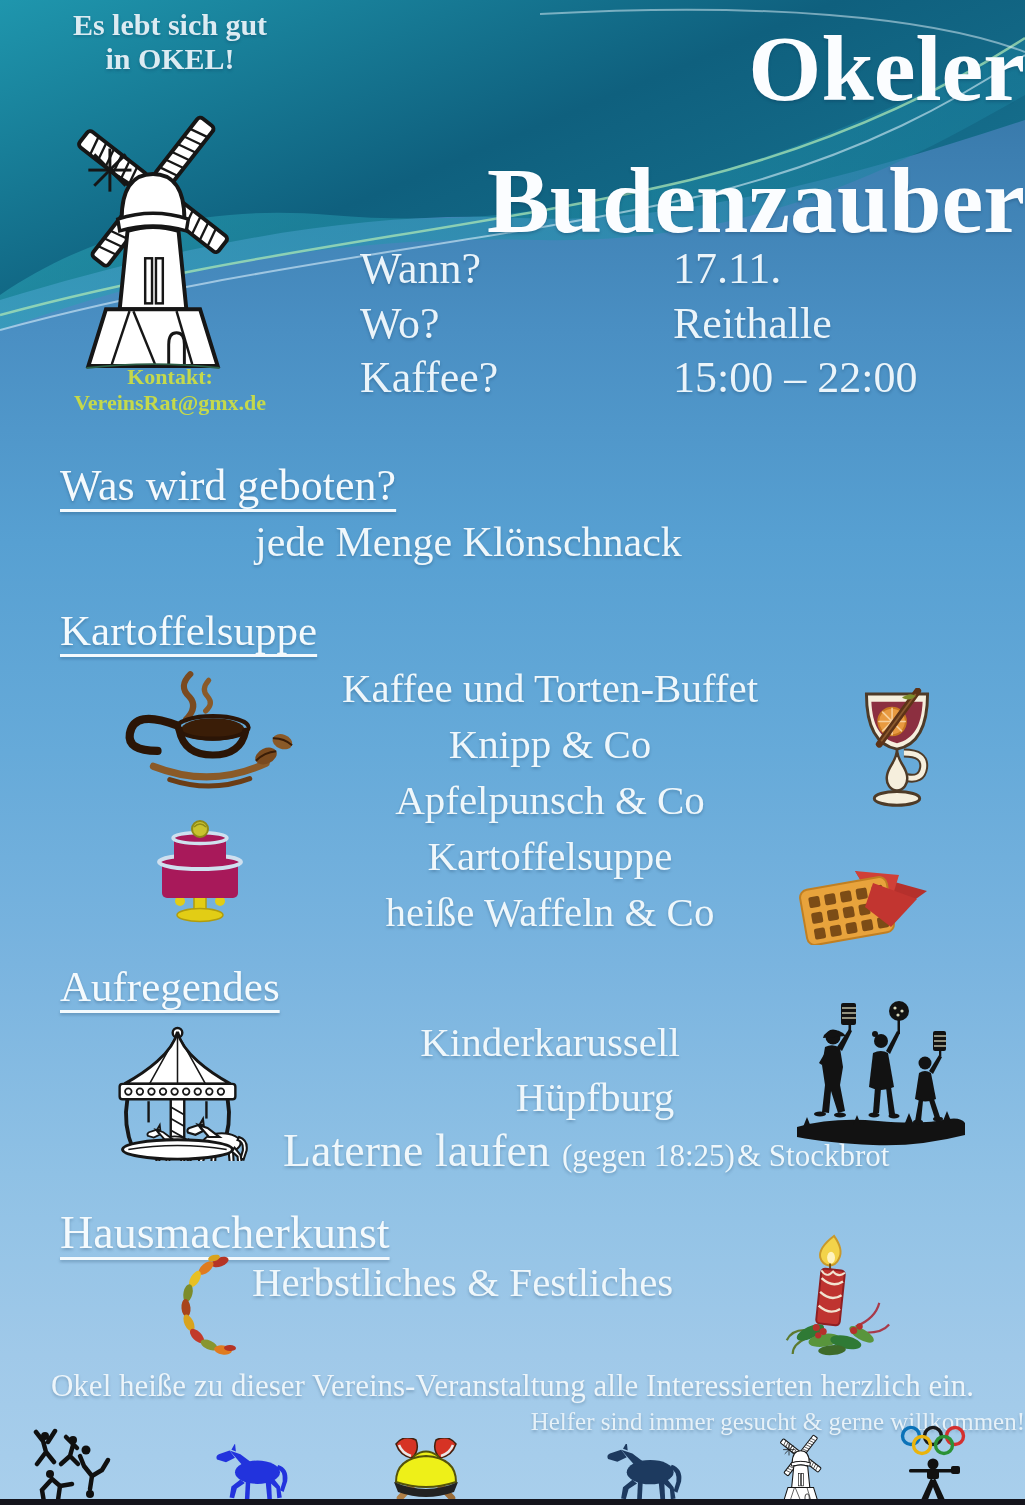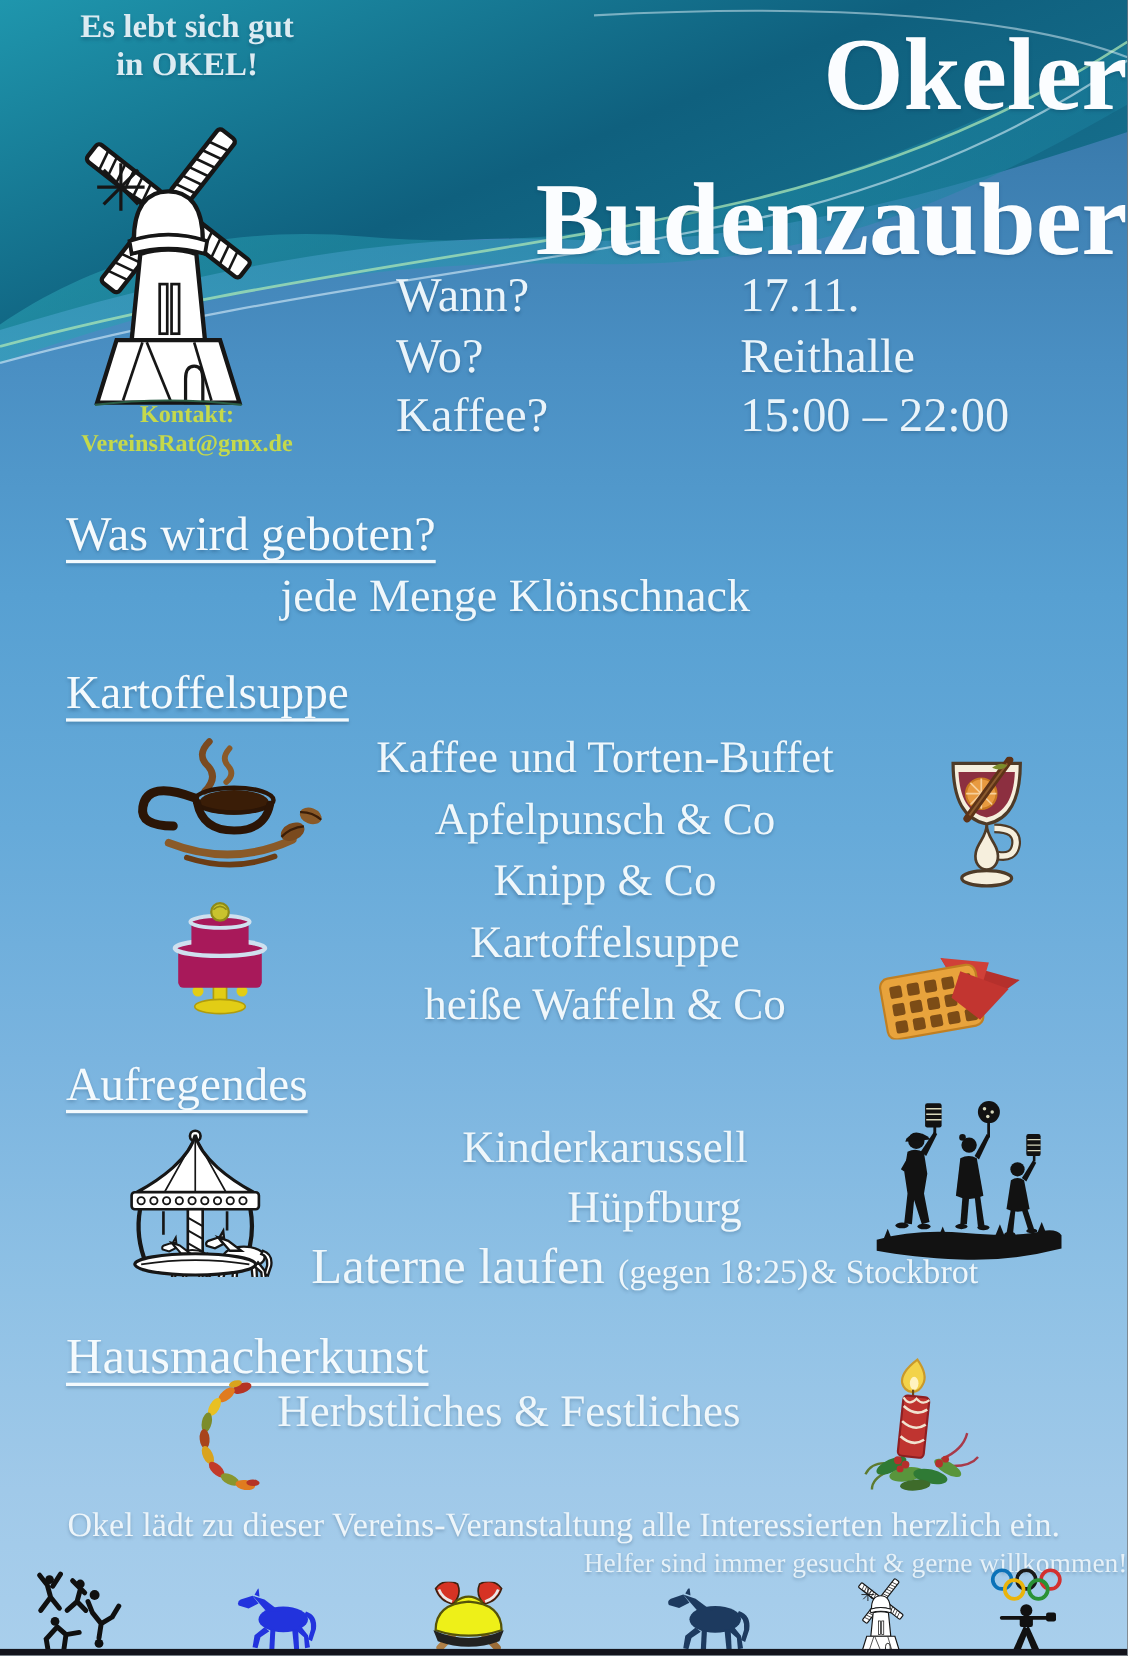--- a/index.html
+++ b/index.html
@@ -124,22 +124,22 @@
   <span class="abs qa soft" style="left:673px;top:298px">Reithalle</span>
   <span class="abs qa soft" style="left:360px;top:352px">Kaffee?</span>
   <span class="abs qa soft" style="left:673px;top:352px">15:00 – 22:00</span>
 
   <span class="abs heading soft" style="left:60px;top:460px;font-size:44px">Was wird geboten?</span>
   <span class="abs item soft" style="left:255px;top:518px;font-size:42px">jede Menge Klönschnack</span>
 
   <span class="abs heading soft" style="left:60px;top:606px">Kartoffelsuppe</span>
   <div class="abs centerblock" style="left:155px;top:660px;width:790px;line-height:56px">
     <div class="item soft">Kaffee und Torten-Buffet</div>
+    <div class="item soft">Knipp &amp; Co</div>
     <div class="item soft">Apfelpunsch &amp; Co</div>
-    <div class="item soft">Knipp &amp; Co</div>
     <div class="item soft">Kartoffelsuppe</div>
     <div class="item soft">heiße Waffeln &amp; Co</div>
   </div>
 
   <svg class="abs" style="left:92px;top:668px" width="215" height="128" viewBox="0 0 210 125">
     <path d="M96,6 q-12,12 -1,22 q9,10 -3,22" fill="none" stroke="#7a4a20" stroke-width="6" stroke-linecap="round"></path>
     <path d="M114,12 q-8,9 -1,16 q6,7 -2,14" fill="none" stroke="#8a5a28" stroke-width="5" stroke-linecap="round"></path>
     <ellipse cx="118" cy="60" rx="31" ry="11" fill="#3a1d07"></ellipse>
     <ellipse cx="118" cy="58" rx="35" ry="11" fill="none" stroke="#2b1506" stroke-width="4"></ellipse>
     <path d="M85,60 q5,25 33,25 q27,0 32,-23" fill="none" stroke="#2b1506" stroke-width="7" stroke-linecap="round"></path>
@@ -358,21 +358,21 @@
     </g>
     <g fill="#b5302c">
       <circle cx="44" cy="97" r="3.6"></circle>
         <circle cx="51" cy="101" r="3.6"></circle>
         <circle cx="46" cy="105" r="3.2"></circle>
       <circle cx="82" cy="100" r="3.6"></circle>
         <circle cx="88" cy="96" r="3.2"></circle>
     </g>
   </svg>
 
-  <div class="abs footer1 soft">Okel lädt zu dieser Vereins-Veranstaltung alle Interessierten herzlich ein.</div>
+  <div class="abs footer1 soft">Okel heiße zu dieser Vereins-Veranstaltung alle Interessierten herzlich ein.</div>
   <div class="abs footer2 soft">Helfer sind immer gesucht &amp; gerne willkommen!</div>
 
   <svg class="abs" style="left:28px;top:1428px" width="95" height="76" viewBox="0 0 95 76">
     <g stroke="#101010" stroke-width="4.5" stroke-linecap="round" fill="none">
       <circle cx="17" cy="8" r="4" fill="#101010" stroke-width="0"></circle>
       <path d="M8,4 L15,13 L18,24 M27,3 L20,14 M18,24 L9,36 M18,24 L26,34"></path>
       <circle cx="45" cy="12" r="4" fill="#101010" stroke-width="0"></circle>
       <path d="M45,17 L42,28 M42,28 L33,36 M42,28 L50,36 M38,9 L49,20"></path>
       <circle cx="58" cy="22" r="4.5" fill="#101010" stroke-width="0"></circle>
       <circle cx="22" cy="46" r="4" fill="#101010" stroke-width="0"></circle>

